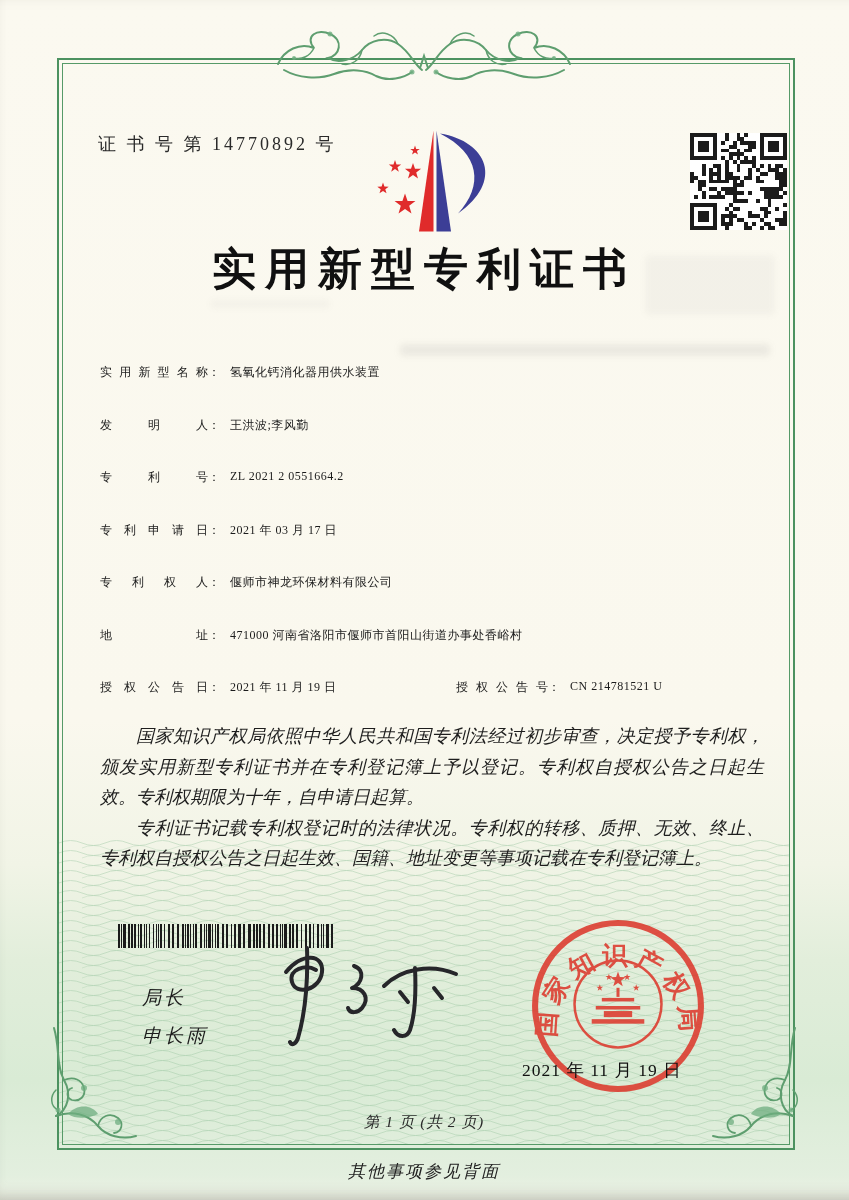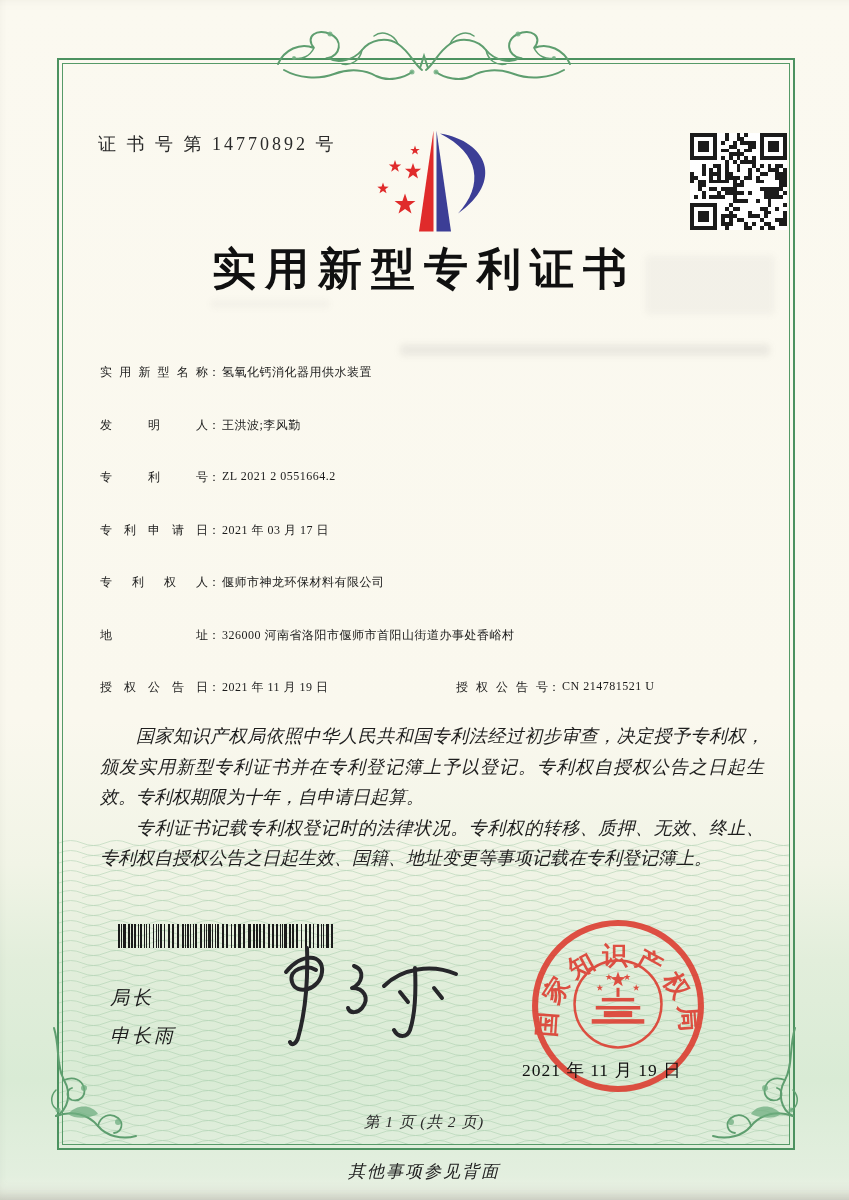--- a/index.html
+++ b/index.html
@@ -32,34 +32,34 @@
     position:absolute;left:57px;top:240px;width:734px;text-align:center;
     font-size:44px;font-weight:bold;letter-spacing:9px;color:#101010;
   }
   .fields{position:absolute;left:100px;top:364px;width:662px;font-size:12px;color:#1b1b1b;}
   .field-row{height:52.5px;display:flex;align-items:flex-start;}
   .f-label{
     display:inline-block;width:108px;text-align:justify;text-align-last:justify;
     white-space:nowrap;flex:none;
   }
   .f-colon{flex:none;}
-  .f-value{margin-left:2px;letter-spacing:.5px;white-space:nowrap;}
+  .f-value{margin-left:10px;letter-spacing:.5px;white-space:nowrap;}
   .grant-left{display:flex;width:356px;flex:none;}
   .grant-right{display:flex;}
   .grant-right .f-label{width:92px;}
 
   .paras{
     position:absolute;left:100px;top:721px;width:664px;
     font-size:18px;line-height:30.5px;color:#1d1d1d;text-align:justify;font-style:italic;
   }
   .paras p{margin:0;text-indent:2em;}
 
   .barcode{position:absolute;left:118px;top:924px;}
   .officer{position:absolute;left:110px;top:985px;font-size:19px;letter-spacing:3px;color:#1c1c1c;font-style:italic;}
-  .officer div{margin-bottom:12px;}
+  .officer div{margin-bottom:12px;margin-left:32px;}
   .signature{position:absolute;left:250px;top:938px;}
   .seal{position:absolute;left:529px;top:917px;}
   .seal-date{position:absolute;left:522px;top:1058px;width:190px;font-size:17.5px;color:#111;letter-spacing:1px;}
   .page-num{position:absolute;left:57px;top:1112px;width:734px;text-align:center;font-size:15.5px;color:#2a2a2a;font-style:italic;letter-spacing:1px;}
   .back-note{position:absolute;left:57px;top:1160px;width:734px;text-align:center;font-size:17px;color:#222;font-style:italic;letter-spacing:2px;}
 </style>
 </head>
 <body>
 
 <div class="paper">
@@ -388,21 +388,21 @@
       <span class="f-value">2021 年 03 月 17 日</span>
     </div>
     <div class="field-row">
       <span class="f-label">专利权人</span>
         <span class="f-colon">：</span>
       <span class="f-value">偃师市神龙环保材料有限公司</span>
     </div>
     <div class="field-row">
       <span class="f-label">地址</span>
         <span class="f-colon">：</span>
-      <span class="f-value">326000 河南省洛阳市偃师市首阳山街道办事处香峪村</span>
+      <span class="f-value">471000 河南省洛阳市偃师市首阳山街道办事处香峪村</span>
     </div>
     <div class="field-row">
       <span class="grant-left">
         <span class="f-label">授权公告日</span>
           <span class="f-colon">：</span>
         <span class="f-value">2021 年 11 月 19 日</span>
       </span>
       <span class="grant-right">
         <span class="f-label">授权公告号</span>
           <span class="f-colon">：</span>

